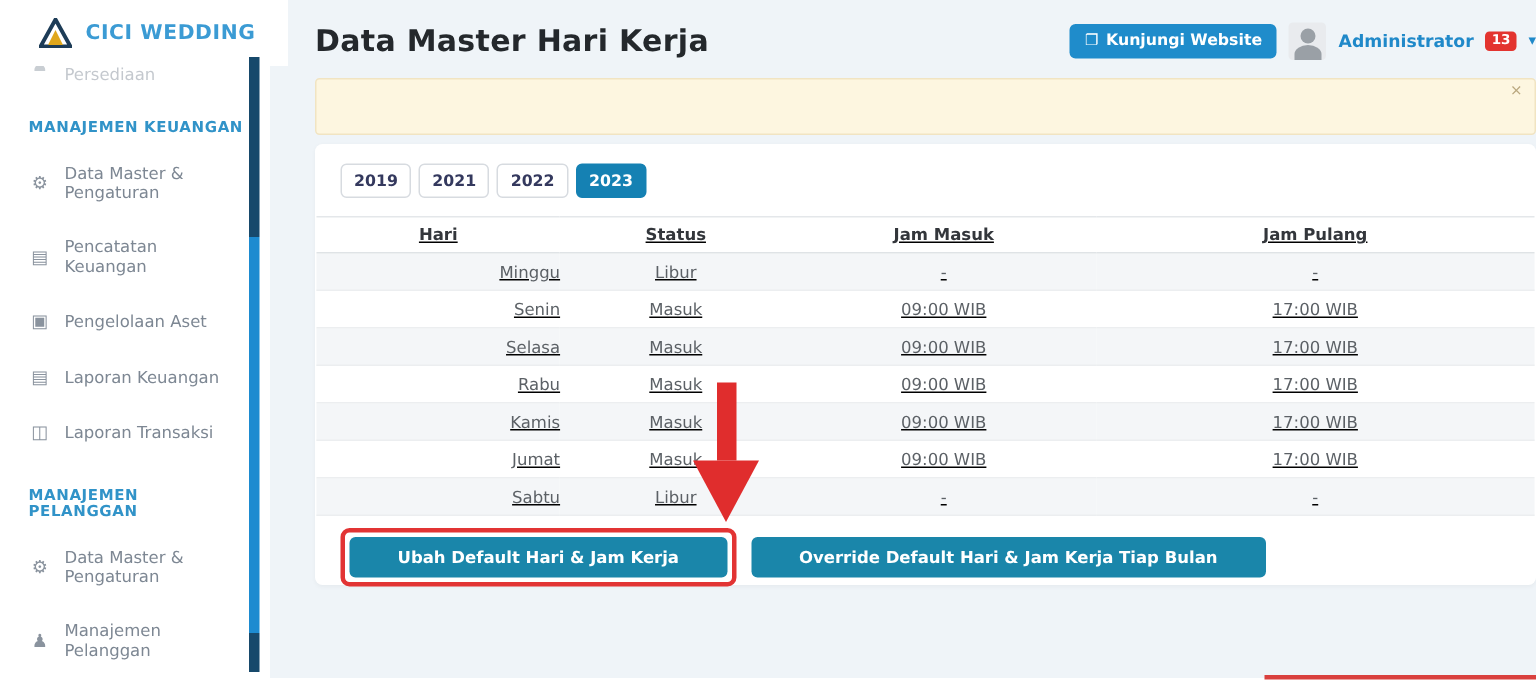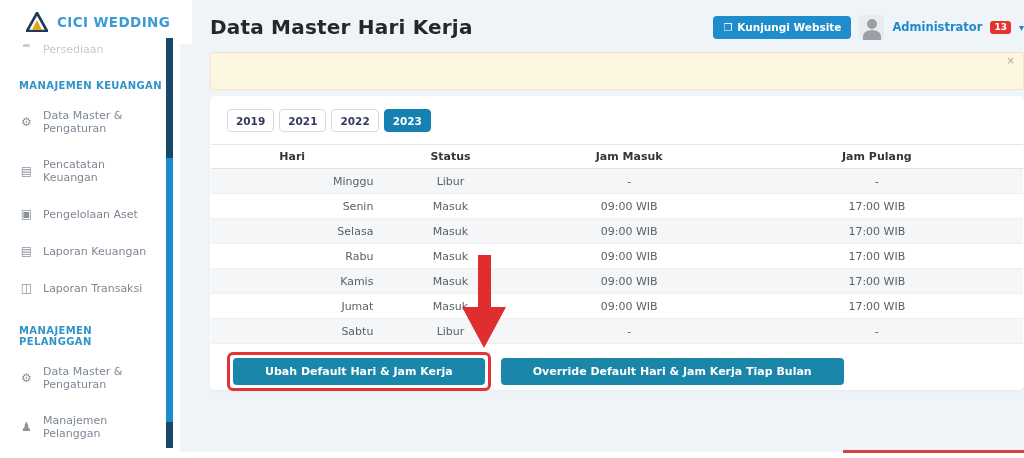--- a/index.html
+++ b/index.html
@@ -54,21 +54,21 @@
 
   
   .card { position:absolute; left:16px; right:14px; top:96px; height:294px; background:#fff;
           border-radius:5px; box-shadow:0 1px 3px rgba(0,0,0,.04); }
   .tabs { display:flex; gap:5px; padding:13px 0 12px 17px; }
   .tab { min-width:38px; height:23px; border:1px solid #d7dbe0; background:#fff; border-radius:4px;
          color:#34395e; font-size:10.5px; font-weight:600; display:flex; align-items:center;
          justify-content:center; padding:0 8px; cursor:pointer; font-family:inherit; }
   .tab.active { background:#1581b3; border-color:#1581b3; color:#fff; }
 
-  table.wk { width:calc(100% - 2px); margin:0 1px; border-collapse:collapse; font-size:11px; }
+  table.wk { width:calc(100% - 2px); margin:0 1px; border-collapse:collapse; font-size:11px;text-decoration:underline; }
   table.wk th { color:#33363b; font-weight:bold; text-align:center; height:24px;
                 border-top:1px solid #e4e7ea; border-bottom:1px solid #dfe3e6; }
   table.wk td { color:#5c6166; height:25px; text-align:center; border-bottom:1px solid #eceef0; }
   table.wk td:first-child { text-align:right; padding-left:16px; }
   table.wk tr.stripe td { background:#f4f6f8; }
   .col1{width:20%;} .col2{width:19%;} .col3{width:25%;} .col4{width:36%;}
 
   .actions { position:absolute; left:17px; top:256px; display:flex; align-items:center; gap:10px; }
   .act-btn { background:#1a86aa; color:#fff; border:none; border-radius:4px; height:27px;
              padding:0 32px; font-size:11px; font-weight:bold; cursor:pointer; font-family:inherit; }

